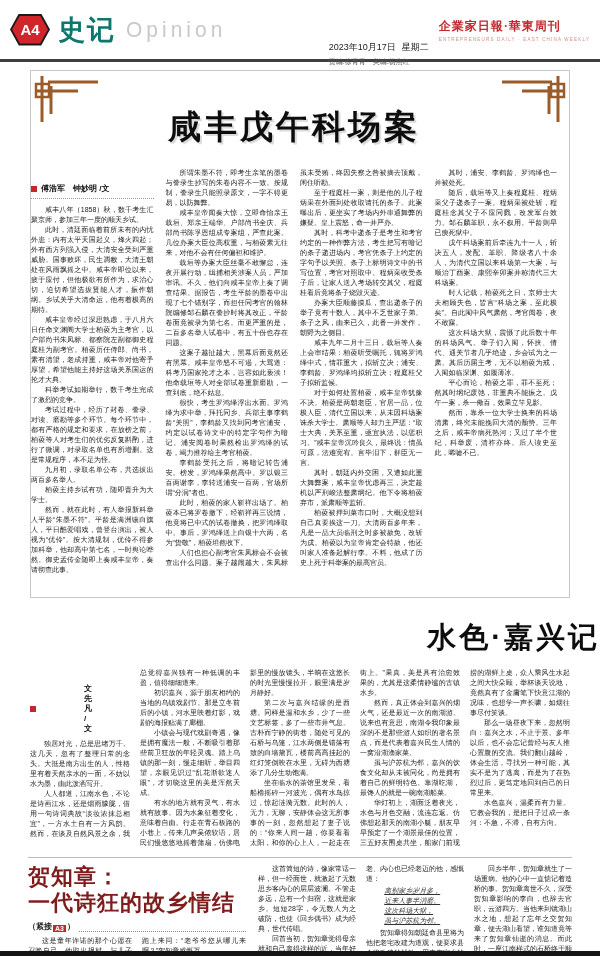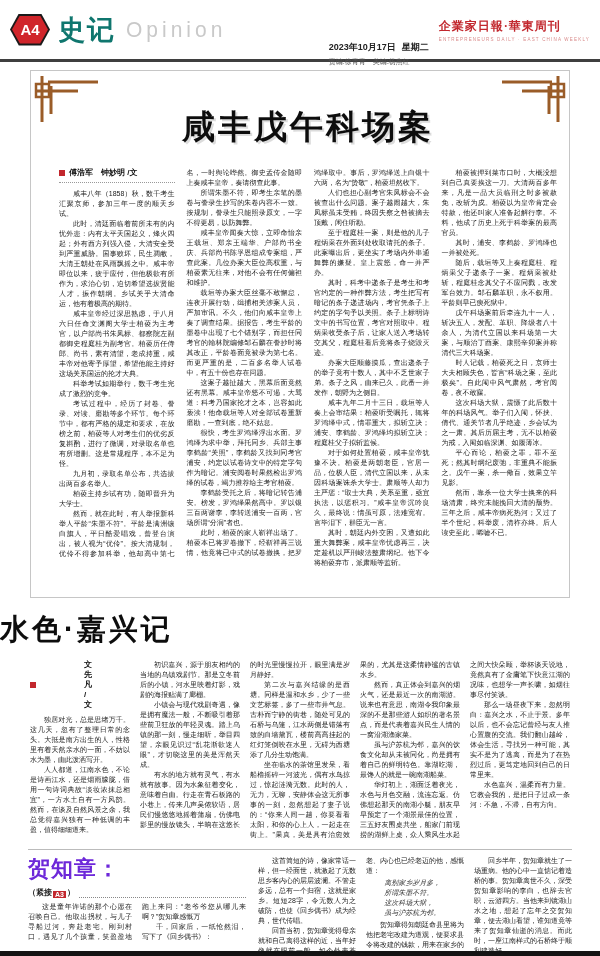--- a/index.html
+++ b/index.html
@@ -9,54 +9,54 @@
 
   
   .header { height:62px; display:flex; align-items:center; padding:16px 10px; border-bottom:3px solid #3f3f3f; }
   .badge-outer { width:40px; height:32px; background:#1a1a1a; clip-path:polygon(22% 0,78% 0,100% 50%,78% 100%,22% 100%,0 50%); display:flex; align-items:center; justify-content:center; flex:0 0 auto; }
   .badge-inner { width:36px; height:28px; background:#d0252b; clip-path:polygon(22% 0,78% 0,100% 50%,78% 100%,22% 100%,0 50%); display:flex; align-items:center; justify-content:center; }
   .badge-inner span { color:#fff; font-weight:900; font-size:15px; letter-spacing:0; }
   .sec-title { font-size:27px; font-weight:900; color:#0f766e; margin-left:8px; letter-spacing:2px; }
   .sec-title-en { font-size:21px; color:#c9c9c9; margin-left:10px; letter-spacing:4px; font-weight:300; transform:scaleY(1.05); }
   .header-right { margin-left:auto; display:flex; align-items:center; gap:10px; }
   .meta { text-align:left; }
-  .meta .date { font-size:9px; font-weight:bold; color:#222;margin-top:48px; }
+  .meta .date { font-size:9px; font-weight:normal; color:#222;margin-top:48px; }
   .meta .weekday { margin-left:6px; }
   .meta .editors { font-size:7px; color:#555; margin-top:3px; }
   .masthead { text-align:left; }
   .masthead .cn { font-size:12px; font-weight:900; color:#c2272d; letter-spacing:1px; font-family:"Liberation Serif", serif; }
   .masthead .en { font-size:4.5px; color:#d98a8a; letter-spacing:1.2px; margin-top:2px; }
 
   
   .bodytext { font-size:7px; line-height:10px; text-align:justify; color:#222; overflow:hidden; column-fill:auto; }
   .para { text-indent:2em; margin:0; }
   .poem { margin:2px 0 2px 0; }
-  .pline { padding-left:2.6em; font-style:italic; font-family:"Liberation Serif", serif; color:#333; }
-  .byline { display:flex; align-items:center; font-weight:bold; font-size:8px; color:#111; }
+  .pline { padding-left:2.6em; font-style:italic; font-family:"Liberation Serif", serif; color:#333;text-decoration:underline; }
+  .byline { display:flex; align-items:center; font-weight:bold; font-size:8px; color:#111;margin-top:16px; }
   .byline .sq { width:6px; height:6px; background:#c2272d; margin-right:4px; flex:0 0 auto; }
   .byline .dots { flex:1 1 auto; border-bottom:1px dotted #999; height:5px; margin-left:5px; }
   .byline-block { border-bottom:1px dotted #999; padding-bottom:4px; margin-bottom:6px; }
 
   
-  .article1-box { margin:8px 30px 0 30px; border:1px solid #c6c6c6; position:relative; height:528px; padding:26px 12px 12px 28px; }
+  .article1-box { margin:8px 30px 0 30px; border:1px solid #c6c6c6; position:relative; height:528px; padding:26px 12px 12px 0; }
   .corner { position:absolute; top:3px; width:64px; height:50px; }
   .corner.left { left:3px; }
   .corner.right { right:3px; transform:scaleX(-1); }
   .a1-title { text-align:center; font-size:33px; font-weight:900; color:#0d0d0d; letter-spacing:3px; text-shadow:2px 2px 0 #dcdcdc; margin-top:8px; }
   .a1-cols { column-count:4; column-gap:12px; height:408px; margin-top:18px; }
 
   
-  .a2-title { text-align:left; font-size:29px; font-weight:900; color:#0d0d0d; letter-spacing:3px; margin-top:12px; }
+  .a2-title { text-align:right; font-size:29px; font-weight:900; color:#0d0d0d; letter-spacing:3px; margin-top:20px; }
   .a2-cols { column-count:5; column-gap:10px; height:180px; margin:10px 30px 0 30px; }
   .a2-byline { margin-bottom:5px;gap:44px; }
 
   
   .article3 { border-top:1px solid #bbb; margin:9px 28px 0 28px; padding-top:6px; display:flex; gap:12px; height:118px; }
   .a3-left { width:218px; flex:0 0 auto; }
-  .a3-title { font-size:22px; font-weight:900; color:#6d28d9; line-height:1.18; letter-spacing:1px; }
+  .a3-title { font-size:22px; font-weight:900; color:#7f1d1d; line-height:1.18; letter-spacing:1px; }
   .a3-jump { display:flex; align-items:flex-end; font-size:8px; font-weight:bold; color:#222; margin:5px 0 4px 0; }
   .a3-jump .pageref { color:#fff; background:#c2272d; padding:0 2px; margin:0 1px; font-size:7px; }
   .a3-jump .dots { flex:1 1 auto; border-bottom:1px dotted #888; height:5px; margin-left:4px; }
   .a3-left-cols { column-count:2; column-gap:10px; height:58px; }
   .a3-right-cols { flex:1 1 auto; column-count:3; column-gap:10px; height:112px; }
 
   .bottom-bar { position:absolute; left:0; bottom:0; width:600px; height:5px; background:#141414; }
 </style>
 </head>
 <body>
@@ -163,20 +163,21 @@
         <p class="para">华灯初上，湖面泛着夜光，水色与月色交融，流连忘返。仿佛想起那天的南湖小艇，朋友早早预定了一个湖景最佳的位置，三五好友围桌共坐，船家门前现捞的湖鲜上桌，众人乘风生水起之间大快朵颐，举杯谈天说地，竟然真有了金庸笔下快意江湖的况味，也想学一声长啸，如烟往事尽付笑谈。</p>
         <p class="para">那么一场昼夜下来，忽然明白：嘉兴之水，不止于景。多年以后，也不会忘记曾经与友人推心置腹的交流。我们翻山越岭，体会生活，寻找另一种可能，其实不是为了逃离，而是为了在热烈过后，更笃定地回到自己的日常里来。</p>
         <p class="para">水色嘉兴，温柔而有力量。它教会我的，是把日子过成一条河：不急，不滞，自有方向。</p>
       </div>
   </div>
 
   <div class="article3">
     <div class="a3-left">
       <div class="a3-title">
         <div>贺知章：</div>
+        <div>一代诗狂的故乡情结</div>
       </div>
       <div class="a3-jump">
         <span>（紧接</span>
         <span class="pageref">A3</span>
         <span>）</span>
         <span class="dots"></span>
       </div>
       <div class="a3-left-cols bodytext">
         <div>
             <p class="para">这是童年许诺的那个心愿在召唤自己。他取出拐杖，与儿子寻船过河，奔赴老宅。刚到村口，遇见了几个孩童，笑盈盈地跑上来问：“老爷爷您从哪儿来啊？”贺知章感慨万</p>
@@ -185,21 +186,21 @@
         <div class="poem"></div>
       </div>
     </div>
     <div class="a3-right-cols bodytext">
       <div>
           <p class="para">这首简短的诗，像家常话一样，但一经面世，就激起了无数思乡客内心的层层波澜。不管走多远，总有一个归宿，这就是家乡。短短28字，令无数人为之破防，也使《回乡偶书》成为经典，世代传唱。</p>
           <p class="para">回首当初，贺知章觉得母亲就和自己离得这样的近，当年好像就在眼前一般。如今外表苍老、内心也已经老迈的他，感慨道：</p>
         </div>
       <div class="poem">
           <div class="pline">离别家乡岁月多，</div>
-          <div class="pline">所谓朱墨不符。</div>
+          <div class="pline">近来人事半消磨。</div>
           <div class="pline">这次科场大狱，</div>
           <div class="pline">虽与沪苏杭为邻。</div>
         </div>
       <div>
           <p class="para">贺知章得知朝廷命县里将为他把老宅改建为道观，便要求县令将改建的钱款，用来在家乡的河道上建造一座桥。</p>
           <p class="para">回乡半年，贺知章就生了一场重病。他的心中一直惦记着造桥的事。贺知章离世不久，深受贺知章影响的李白，也辞去官职，云游四方。当他来到镜湖山水之地，想起了忘年之交贺知章，便去湖山看望，谁知道竟等来了贺知章仙逝的消息。而此时，一座江南样式的石桥终于顺利建造好。</p>
         </div>
     </div>
   </div>
 

